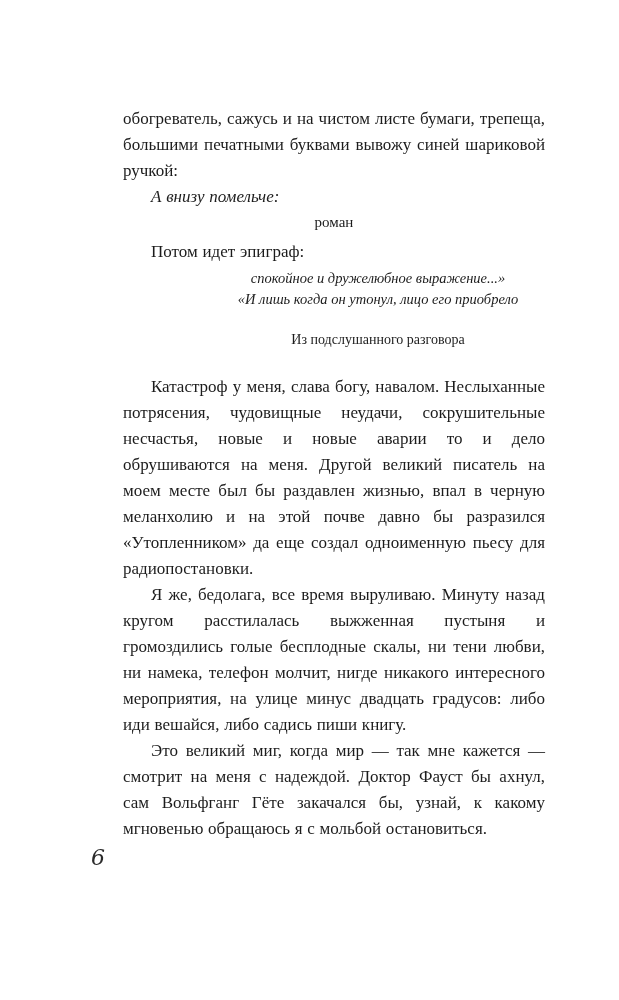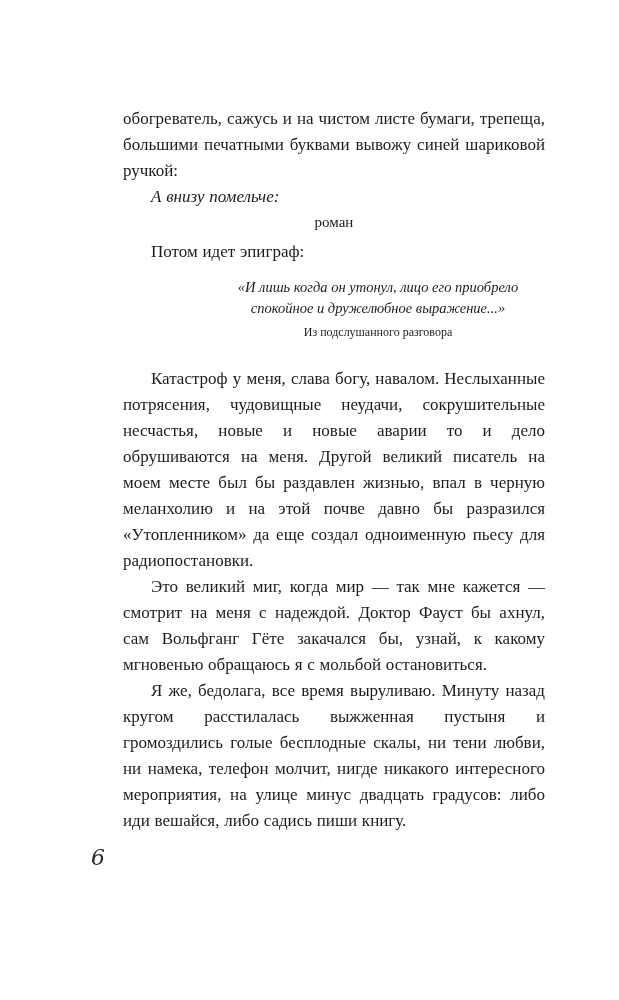--- a/index.html
+++ b/index.html
@@ -58,37 +58,37 @@
     margin-bottom: 2px;
     font-style: italic;
   }
   .genre {
     text-align: center;
     font-size: 15px;
     line-height: 20px;
     margin: 0 0 7px 0;
   }
   .epigraph-lead {
-    margin-bottom: 12px;
+    margin-bottom: 3px;
   }
   .epigraph {
     margin: 0 0 24px 88px;
     text-align: center;
     font-style: italic;
     font-size: 14.5px;
     line-height: 21px;
   }
   .epigraph-line {
     white-space: nowrap;
   }
   .epigraph-source {
     font-style: normal;
-    font-size: 12px;
+    font-size: 14px;
     line-height: 20px;
-    margin-top: 3px;
+    margin-top: 20px;
   }
   .page-number {
     position: absolute;
     left: 91px;
     top: 845px;
     font-family: "DejaVu Serif", "Liberation Serif", serif;
     font-style: italic;
     font-size: 22px;
     line-height: 26px;
     color: #2a2a2a;
@@ -103,27 +103,27 @@
     <p class="para no-indent" lang="ru">обогреватель, сажусь и на чистом листе бумаги, трепеща, большими печатными буквами вывожу синей шариковой ручкой:</p>
 
 
     <p class="para indent after-title" lang="ru">А внизу помельче:</p>
 
     <div class="genre">роман</div>
 
     <p class="para indent epigraph-lead" lang="ru">Потом идет эпиграф:</p>
 
     <div class="epigraph">
+      <div class="epigraph-line">спокойное и дружелюбное выражение...»</div>
       <div class="epigraph-line">«И лишь когда он утонул, лицо его приобрело</div>
-      <div class="epigraph-line">спокойное и дружелюбное выражение...»</div>
       <div class="epigraph-source">Из подслушанного разговора</div>
     </div>
 
     <p class="para indent" lang="ru">Катастроф у меня, слава богу, навалом. Неслыханные потрясения, чудовищные неудачи, сокрушительные несчастья, новые и новые аварии то и дело обрушиваются на меня. Другой великий писатель на моем месте был бы раздавлен жизнью, впал в черную меланхолию и на этой почве давно бы разразился «Утопленником» да еще создал одноименную пьесу для радиопостановки.</p>
 
+    <p class="para indent" lang="ru">Я же, бедолага, все время выруливаю. Минуту назад кругом расстилалась выжженная пустыня и громоздились голые бесплодные скалы, ни тени любви, ни намека, телефон молчит, нигде никакого интересного мероприятия, на улице минус двадцать градусов: либо иди вешайся, либо садись пиши книгу.</p>
+
     <p class="para indent" lang="ru">Это великий миг, когда мир — так мне кажется — смотрит на меня с надеждой. Доктор Фауст бы ахнул, сам Вольфганг Гёте закачался бы, узнай, к какому мгновенью обращаюсь я с мольбой остановиться.</p>
-
-    <p class="para indent" lang="ru">Я же, бедолага, все время выруливаю. Минуту назад кругом расстилалась выжженная пустыня и громоздились голые бесплодные скалы, ни тени любви, ни намека, телефон молчит, нигде никакого интересного мероприятия, на улице минус двадцать градусов: либо иди вешайся, либо садись пиши книгу.</p>
 
   </div>
 
   <div class="page-number">6</div>
 </div>
 
 </body></html>

